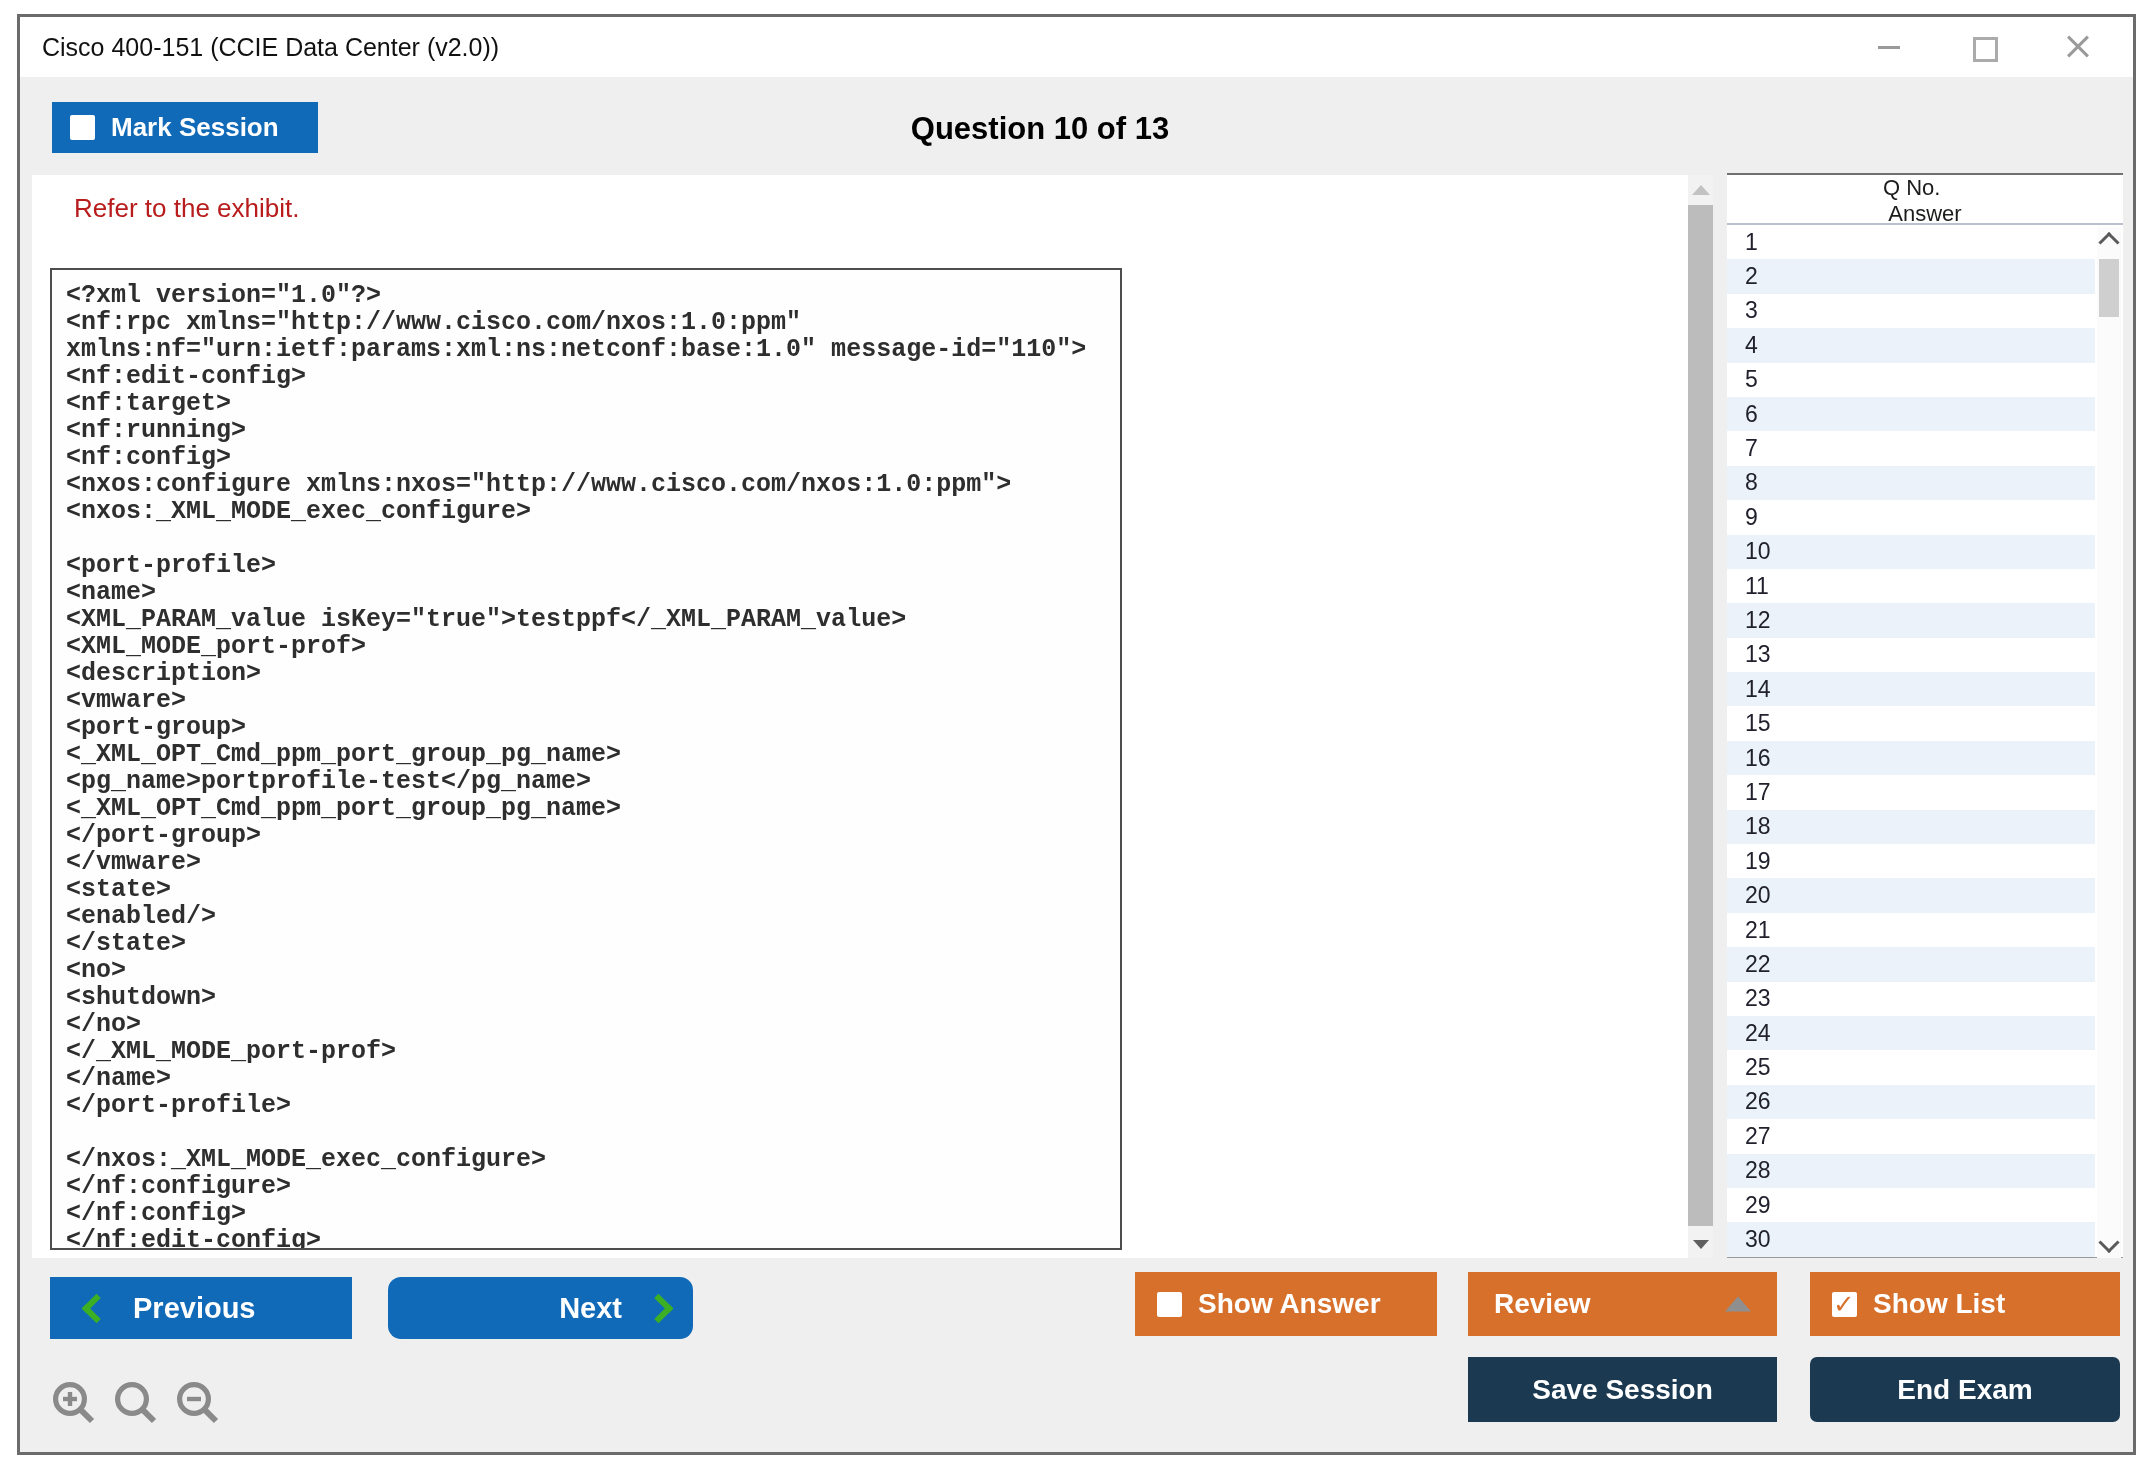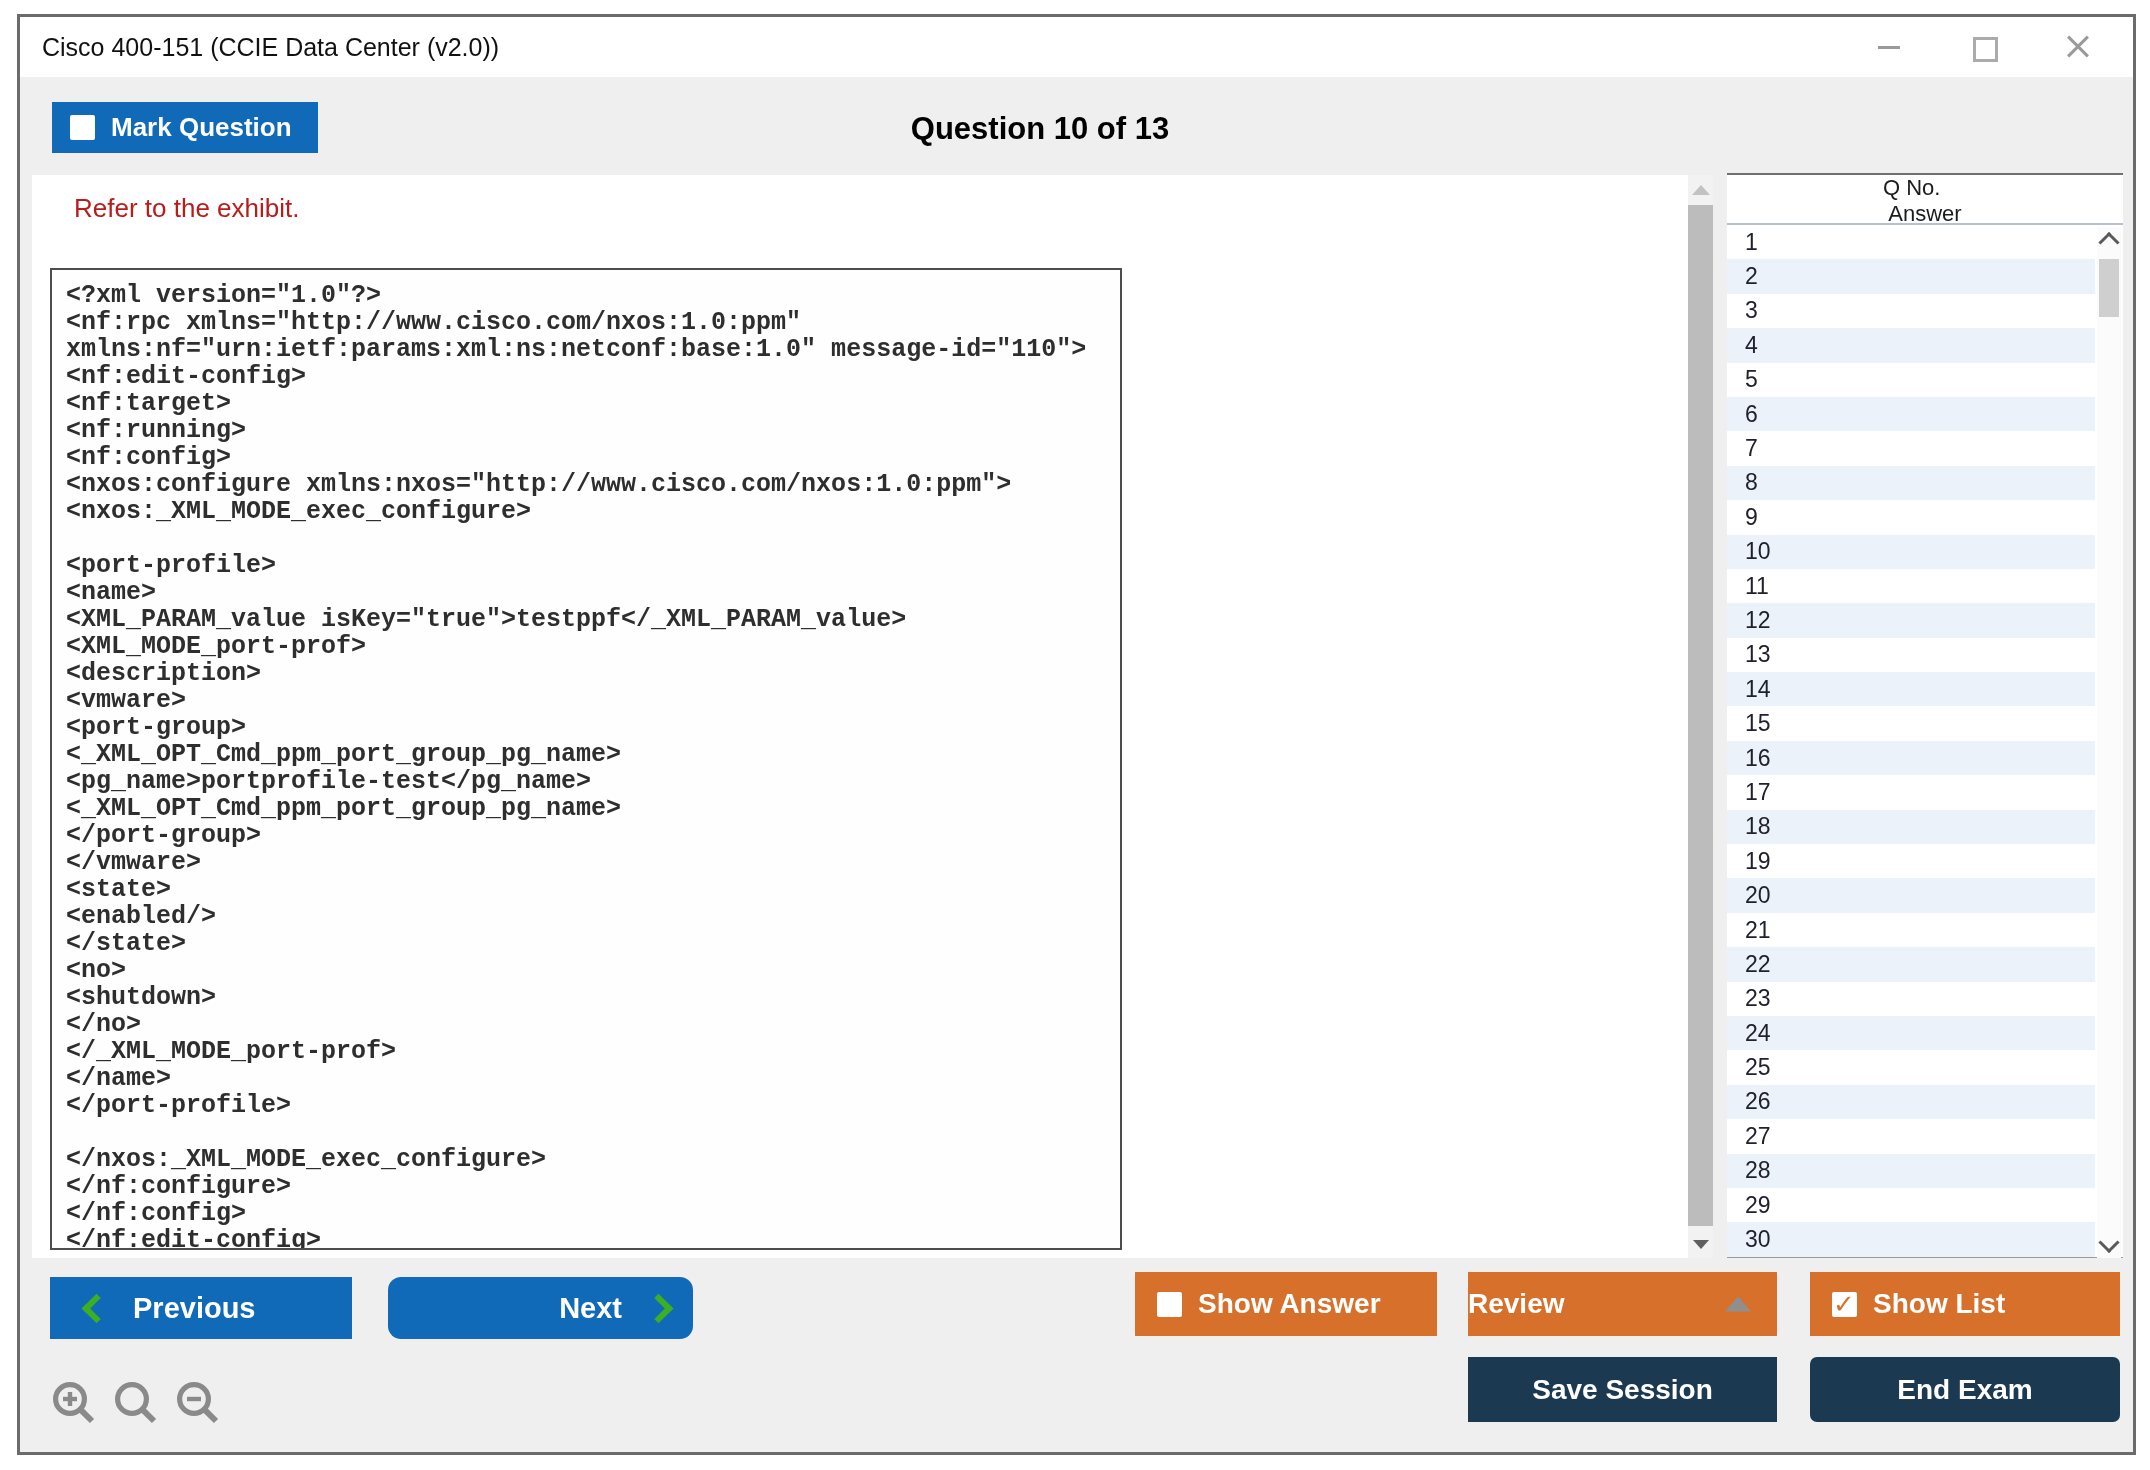--- a/index.html
+++ b/index.html
@@ -48,21 +48,21 @@
   .chev{position:absolute;left:50%;width:12px;height:12px;border:3px solid #5a5a5a;border-right:none;border-bottom:none;}
   .chev-up{top:8px;transform:translateX(-50%) rotate(45deg);}
   .chev-down{bottom:8px;transform:translateX(-50%) rotate(225deg);}
   
   .grn-chev{display:inline-block;width:15px;height:15px;border:6px solid #3caf25;border-right:none;border-bottom:none;flex:0 0 auto;}
   .grn-left{transform:rotate(-45deg);}
   .grn-right{transform:rotate(135deg);}
   .prev-btn{position:absolute;left:30px;top:1260px;width:302px;height:62px;background:#116ab8;font-size:29px;padding-left:36px;gap:26px;}
   .next-btn{position:absolute;left:368px;top:1260px;width:305px;height:62px;background:#116ab8;font-size:29px;justify-content:flex-end;padding-right:24px;gap:26px;border-radius:13px;}
   .show-answer-btn{position:absolute;left:1115px;top:1255px;width:302px;height:64px;background:#d7702b;font-size:28px;gap:16px;padding-left:22px;}
-  .review-btn{position:absolute;left:1448px;top:1255px;width:309px;height:64px;background:#d7702b;font-size:28px;}
+  .review-btn{position:absolute;left:1448px;top:1255px;width:309px;height:64px;background:#d7702b;font-size:28px;padding-left:26px;}
   .review-caret{position:absolute;right:26px;top:50%;transform:translateY(-50%);width:0;height:0;border-left:13px solid transparent;border-right:13px solid transparent;border-bottom:15px solid #8f8f8f;}
   .show-list-btn{position:absolute;left:1790px;top:1255px;width:310px;height:64px;background:#d7702b;font-size:28px;gap:16px;padding-left:22px;}
   .save-btn{position:absolute;left:1448px;top:1340px;width:309px;height:65px;background:#1b3a52;font-size:28px;justify-content:center;}
   .end-btn{position:absolute;left:1790px;top:1340px;width:310px;height:65px;background:#1b3a52;font-size:28px;justify-content:center;border-radius:7px;}
   .zoombar{position:absolute;left:30px;top:1362px;display:flex;gap:14px;}
   .zoombar svg{cursor:pointer;}
 </style>
 </head>
 <body>
 
@@ -73,21 +73,21 @@
     <div class="winctl">
       <span class="ctl ctl-min"></span>
       <span class="ctl ctl-max"></span>
       <span class="ctl ctl-close"></span>
     </div>
   </div>
 
   <div class="band"></div>
   <div class="btn mark-btn">
     <span class="checkbox"></span>
-    <span>Mark Question</span>
+    <span>Mark Session</span>
   </div>
   <div class="counter">Question 10 of 13</div>
 
   <div class="main">
     <div class="prompt">Refer to the exhibit.</div>
     <div class="codebox">
       <pre>&lt;?xml version="1.0"?&gt;
 &lt;nf:rpc xmlns="http://www.cisco.com/nxos:1.0:ppm"
 xmlns:nf="urn:ietf:params:xml:ns:netconf:base:1.0" message-id="110"&gt;
 &lt;nf:edit-config&gt;

